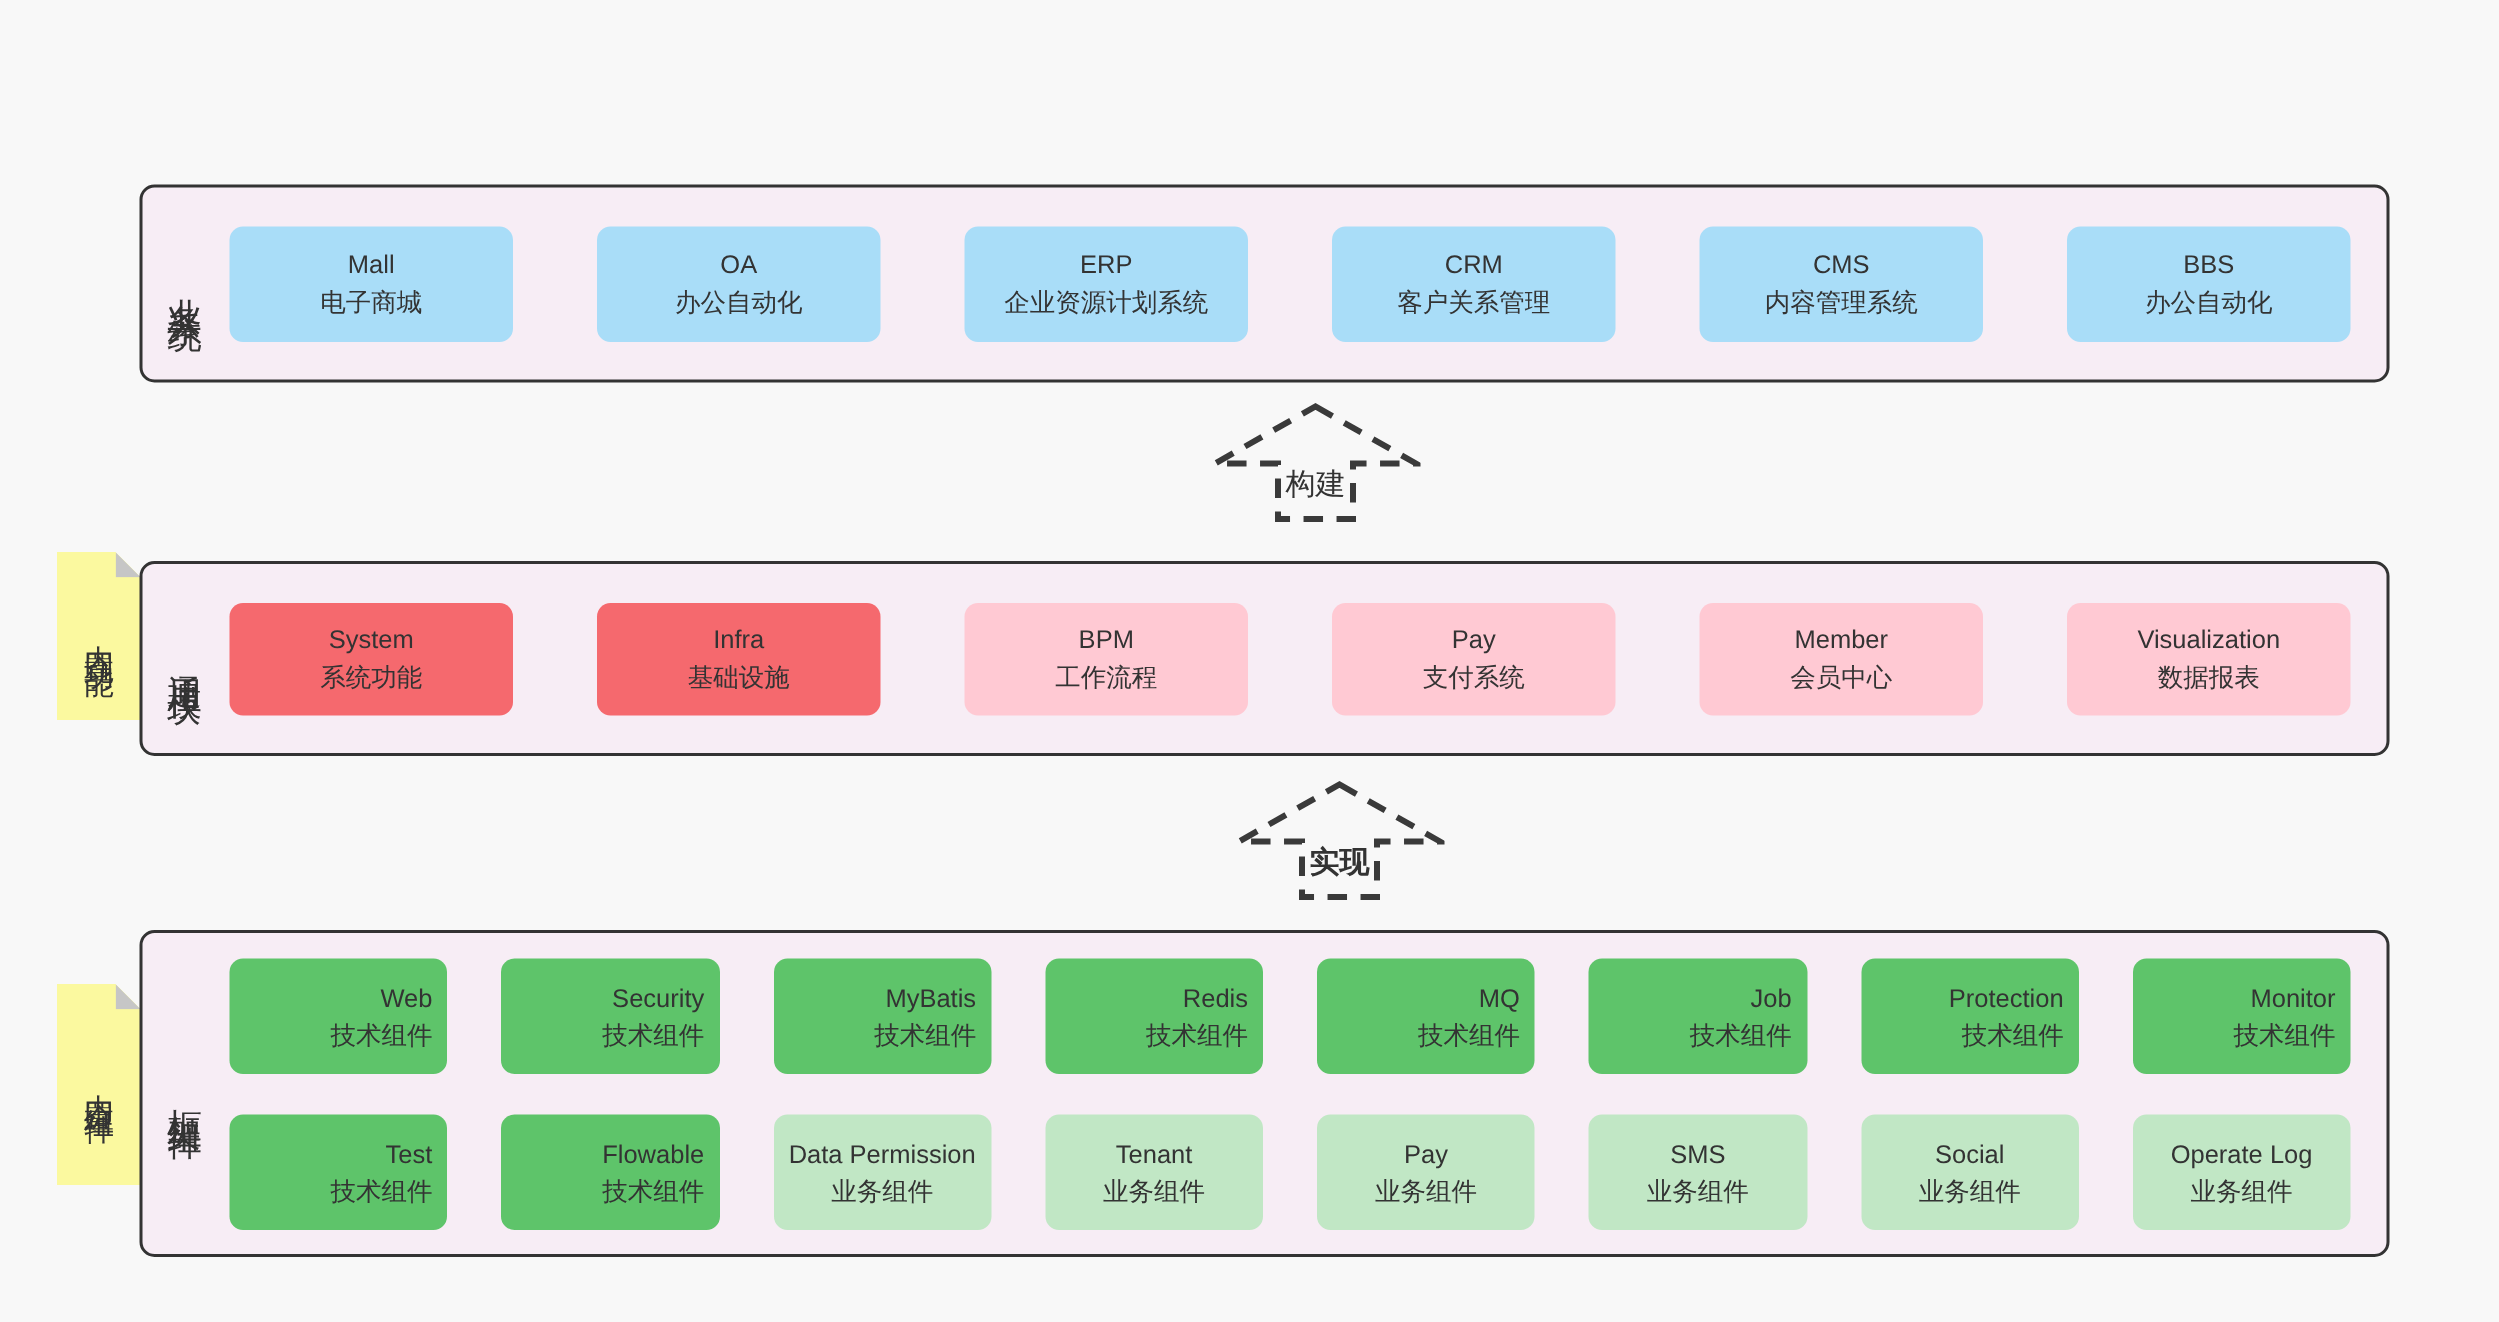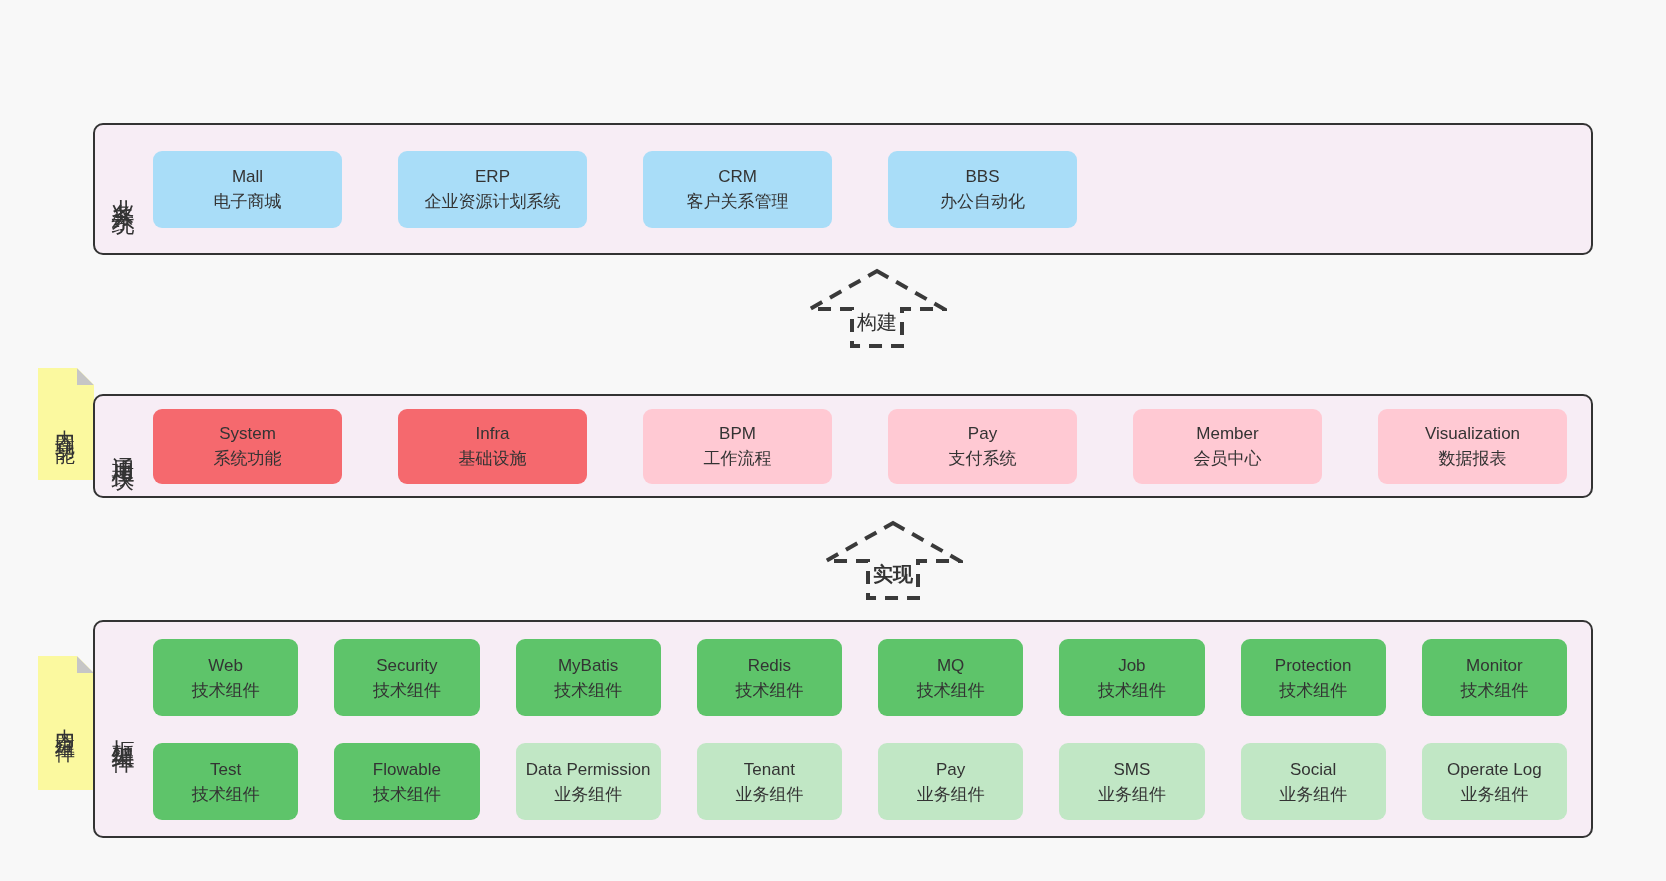--- a/index.html
+++ b/index.html
@@ -7,21 +7,21 @@
     width:1666px;height:881px;position:relative;overflow:hidden;
     background:#f8f8f8;color:#333;
     font-family:"Liberation Sans","DejaVu Sans",sans-serif;
   }
   .panel{
     position:absolute;left:93px;width:1500px;box-sizing:border-box;
     background:#f7edf5;border:2.5px solid #333;border-radius:10px;
     display:flex;z-index:2;
   }
   #layer-business{top:123px;height:132px;}
-  #layer-modules{top:394px;height:104px;}
+  #layer-modules{top:374px;height:130px;}
   #layer-components{top:620px;height:218px;}
   .side-label{
     width:58px;flex:0 0 58px;display:flex;align-items:center;justify-content:center;
     font-size:23px;
   }
   .side-label span{writing-mode:vertical-rl;text-orientation:upright;letter-spacing:4px;}
   .boxes{
     flex:1;display:grid;grid-template-columns:repeat(6,1fr);
     column-gap:56px;align-content:center;padding-right:24px;
   }
@@ -31,21 +31,21 @@
   }
   .box{
     height:77px;border-radius:9px;padding:0 10px;box-sizing:border-box;
     display:flex;flex-direction:column;align-items:center;justify-content:center;
     font-size:17px;line-height:25px;text-align:center;
   }
   #layer-modules .box{height:75px;}
   .blue{background:#a9ddf8;}
   .red{background:#f5696e;}
   .pink{background:#ffc9d3;}
-  .green{background:#5ec46a;}
+  .green{background:#5ec46a;align-items:flex-end;}
   .green-light{background:#c1e7c5;}
   .note{
     position:absolute;left:38px;width:56px;z-index:1;
     background:#fbf99f;
     clip-path:polygon(0 0,calc(100% - 17px) 0,100% 17px,100% 100%,0 100%);
     display:flex;align-items:center;justify-content:center;font-size:20px;
   }
   .note span{writing-mode:vertical-rl;text-orientation:upright;letter-spacing:5px;}
   #note-modules{top:368px;height:112px;}
   #note-components{top:656px;height:134px;}
@@ -68,26 +68,34 @@
 <div class="panel" id="layer-business">
   <div class="side-label">
     <span>业务系统</span>
   </div>
   <div class="boxes">
     <div class="box blue">
       <span>Mall</span>
       <span>电子商城</span>
     </div>
     <div class="box blue">
+      <span>OA</span>
+      <span>办公自动化</span>
+    </div>
+    <div class="box blue">
       <span>ERP</span>
       <span>企业资源计划系统</span>
     </div>
     <div class="box blue">
       <span>CRM</span>
       <span>客户关系管理</span>
+    </div>
+    <div class="box blue">
+      <span>CMS</span>
+      <span>内容管理系统</span>
     </div>
     <div class="box blue">
       <span>BBS</span>
       <span>办公自动化</span>
     </div>
   </div>
 </div>
 
 <div class="arrow" id="arrow-build">
   <svg viewBox="0 0 140 80" width="140" height="80">

